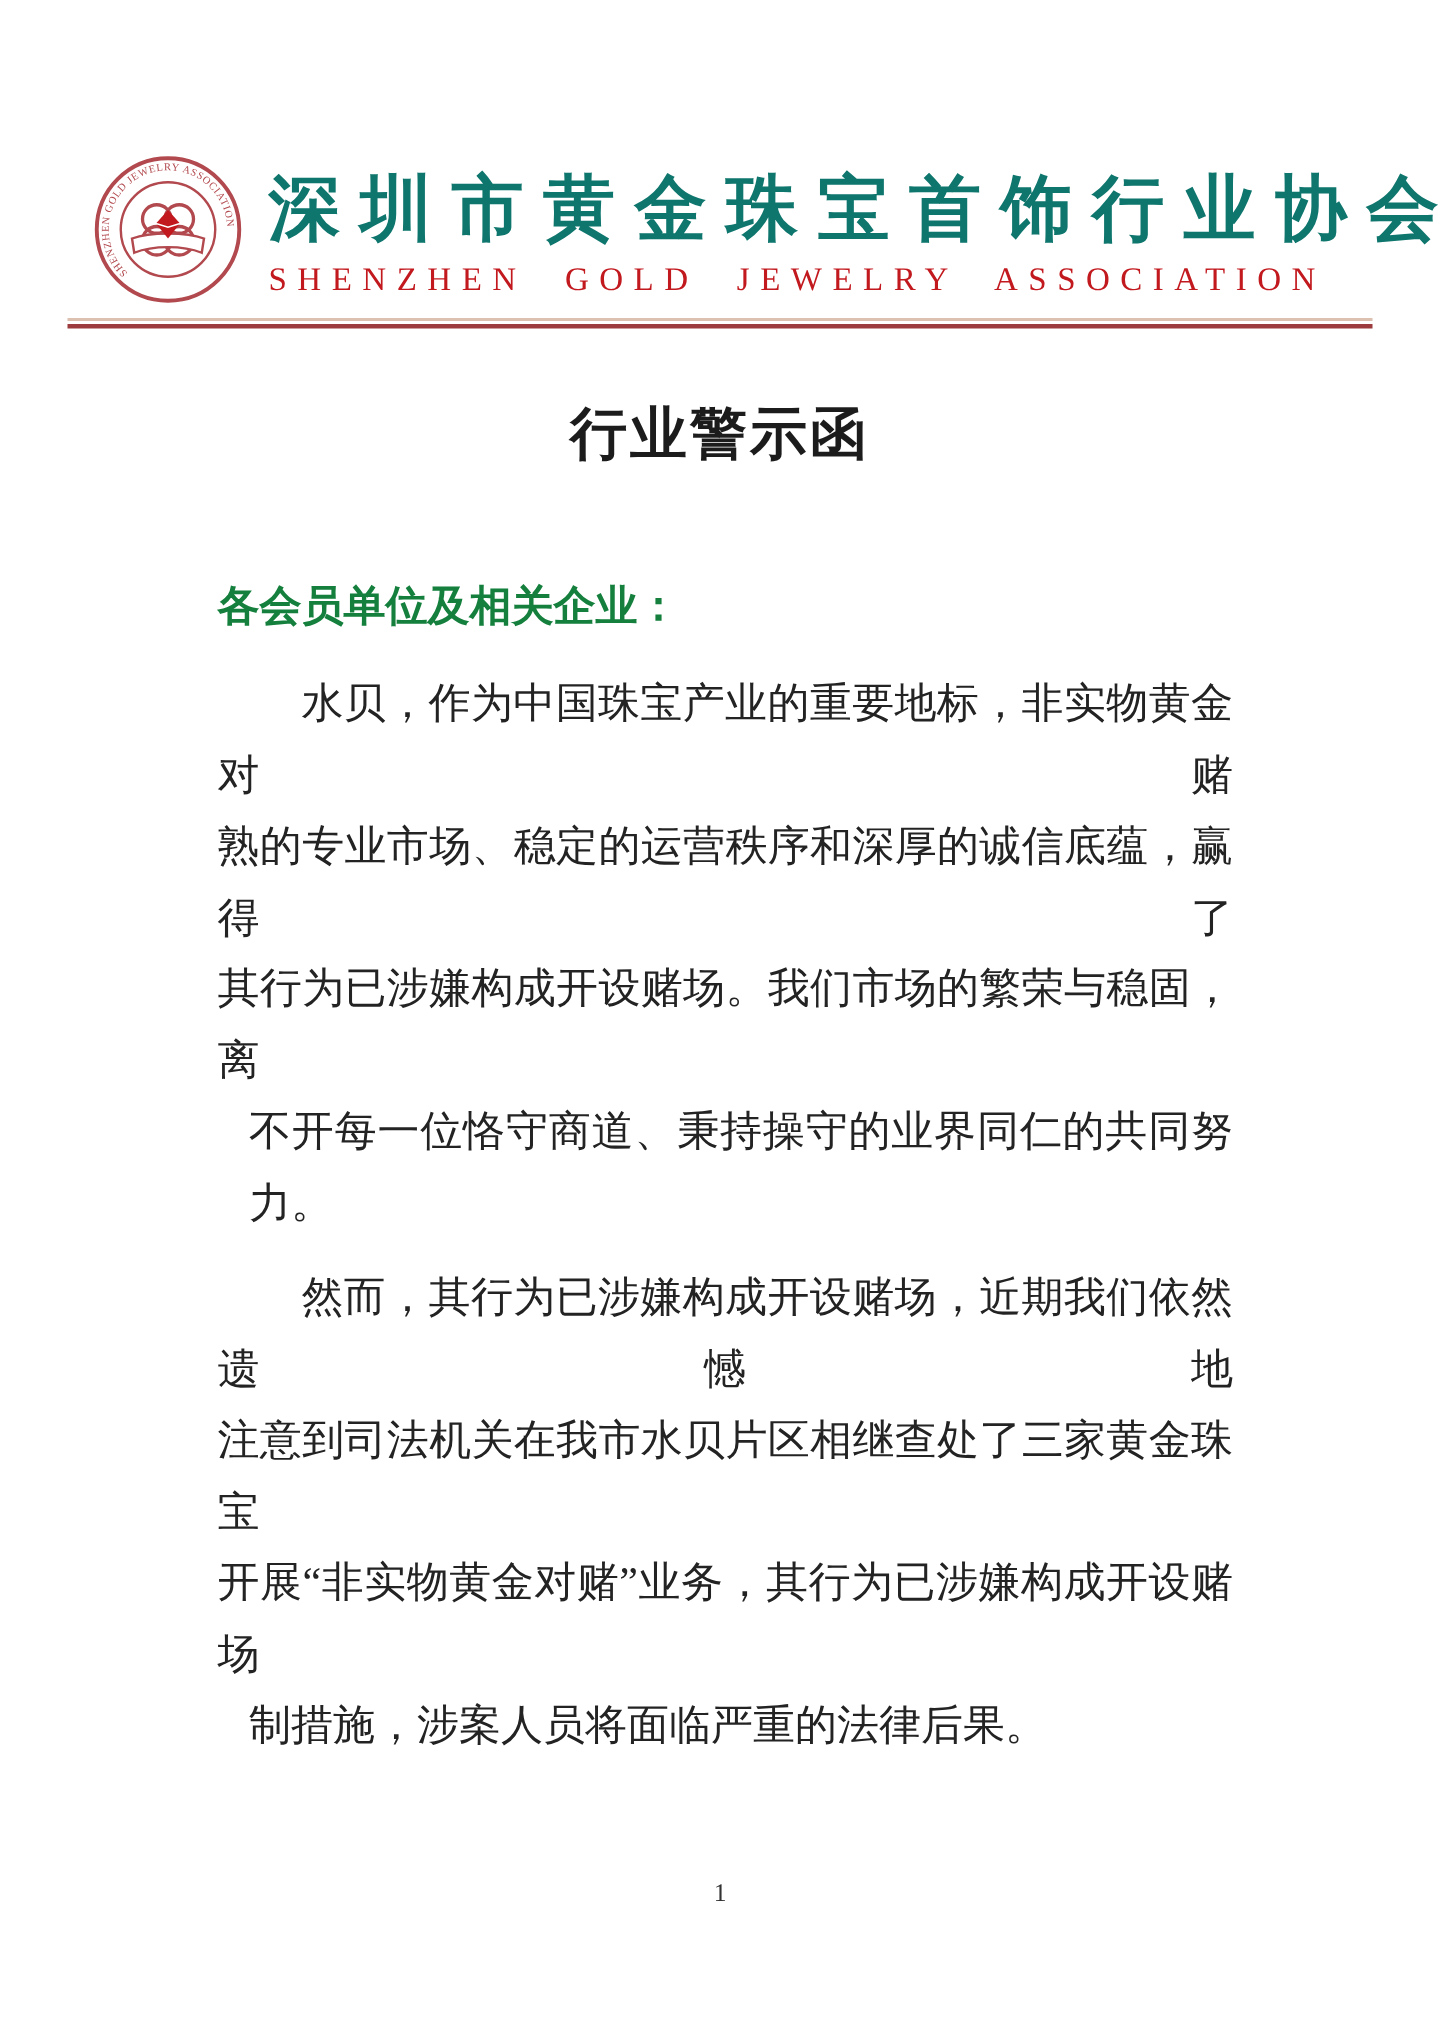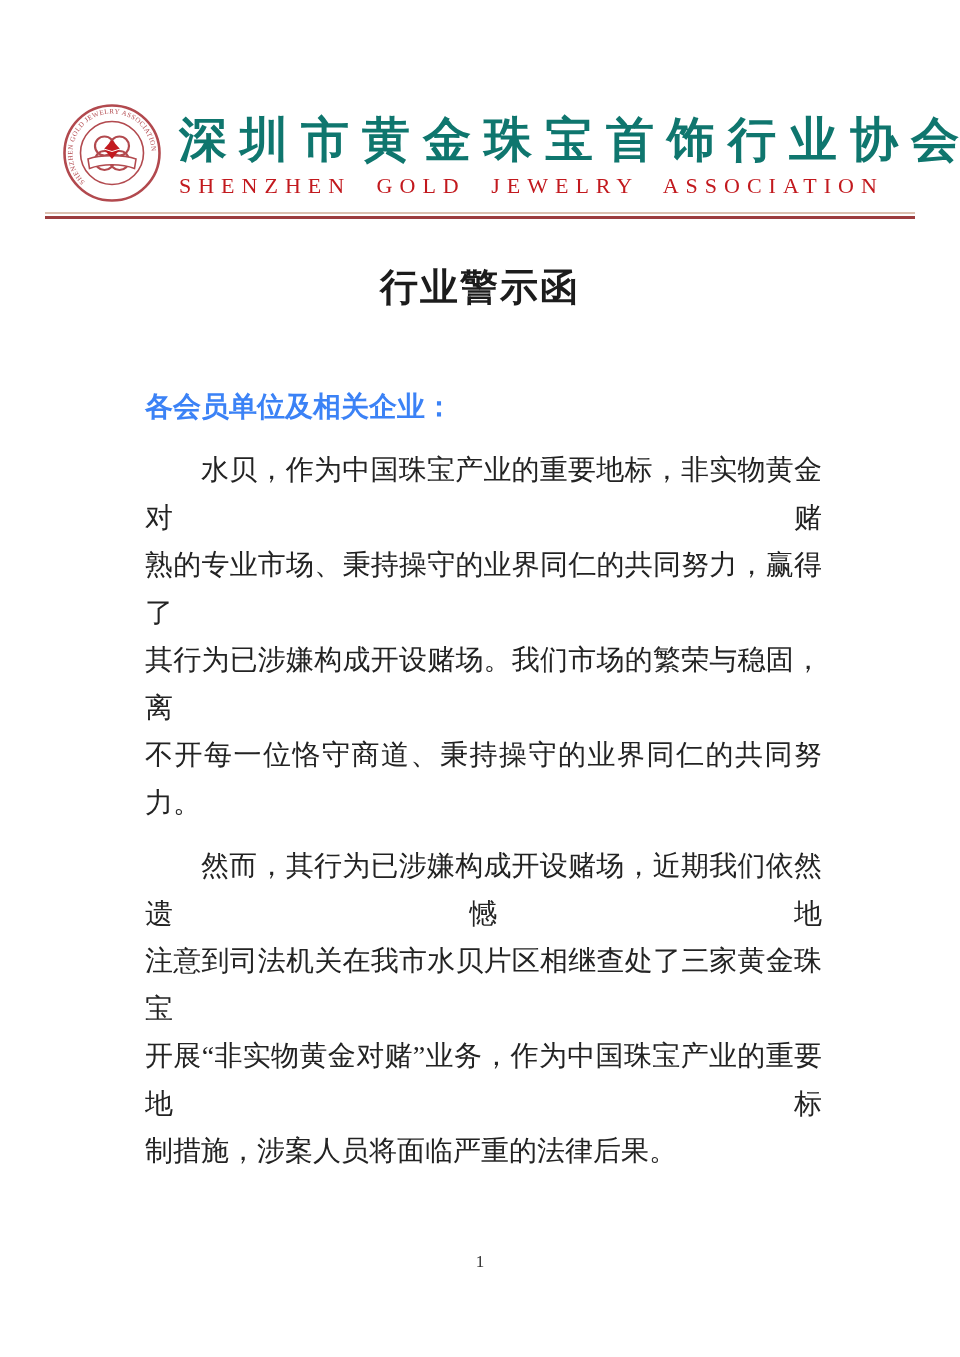--- a/index.html
+++ b/index.html
@@ -34,46 +34,46 @@
     white-space:nowrap;
   }
   .rules { position:absolute; left:45px; top:212px; width:870px; }
   .rule-light { height:2px; background:#dcc0b0; }
   .rule-dark  { height:3px; background:#9c3c3e; margin-top:2px; }
   
   .title {
     position:absolute; left:0; top:266px; width:960px;
     margin:0;
     text-align:center;
-    font-family:Liberation Mono, monospace;
+    font-family:Liberation Sans, sans-serif;
     font-weight:bold;
     font-size:38px; line-height:48px;
     color:#1c1c1c;
     letter-spacing:2px;
   }
   
   .body {
     position:absolute; left:145px; top:384px; width:677px;
     color:#232323;
     font-size:28px;
   }
   .salutation {
-    font-family:Liberation Sans, sans-serif;
+    font-family:Liberation Mono, monospace;
     font-weight:bold;
     font-size:28px; line-height:46px;
-    color:#3b82f6;
+    color:#15803d;
   }
   .para { margin-top:16px; }
   .line {
     line-height:47.5px;
     text-align:justify;
     text-align-last:justify;
     text-justify:inter-character;
   }
-  .line.last { text-align-last:left; }
+  .line.last { text-align-last:left;margin-left:21px; }
   .para .line:first-child { text-indent:56px; }
   
   .footer {
     position:absolute; left:0; top:1252px; width:960px;
     text-align:center;
     font-size:17px; color:#333;
   }
   .seal-stroke { fill:none; stroke:#b2494e; }
 </style>
 </head>
@@ -111,28 +111,28 @@
     </div>
   </header>
 
   <h1 class="title">行业警示函</h1>
 
   <main class="body">
     <div class="salutation">各会员单位及相关企业：</div>
     <div id="paras">
         <div class="para">
           <div class="line">水贝，作为中国珠宝产业的重要地标，非实物黄金对赌</div>
-          <div class="line">熟的专业市场、秉持操守的业界同仁的共同努力，赢得了</div>
+          <div class="line">熟的专业市场、稳定的运营秩序和深厚的诚信底蕴，赢得了</div>
           <div class="line">其行为已涉嫌构成开设赌场。我们市场的繁荣与稳固，离</div>
           <div class="line last">不开每一位恪守商道、秉持操守的业界同仁的共同努力。</div>
         </div>
         <div class="para">
           <div class="line">然而，其行为已涉嫌构成开设赌场，近期我们依然遗憾地</div>
           <div class="line">注意到司法机关在我市水贝片区相继查处了三家黄金珠宝</div>
-          <div class="line">开展“非实物黄金对赌”业务，作为中国珠宝产业的重要地标</div>
+          <div class="line">开展“非实物黄金对赌”业务，其行为已涉嫌构成开设赌场</div>
           <div class="line last">制措施，涉案人员将面临严重的法律后果。</div>
         </div>
       </div>
   </main>
 
   <footer class="footer">
     <span>1</span>
   </footer>
 
 </div>

